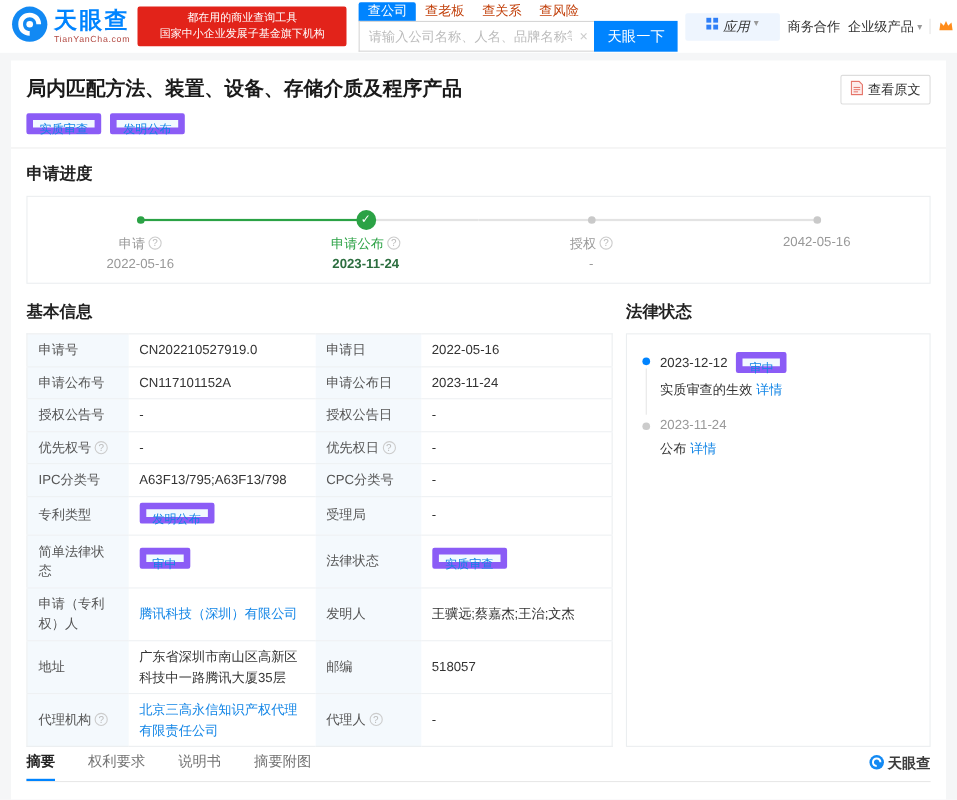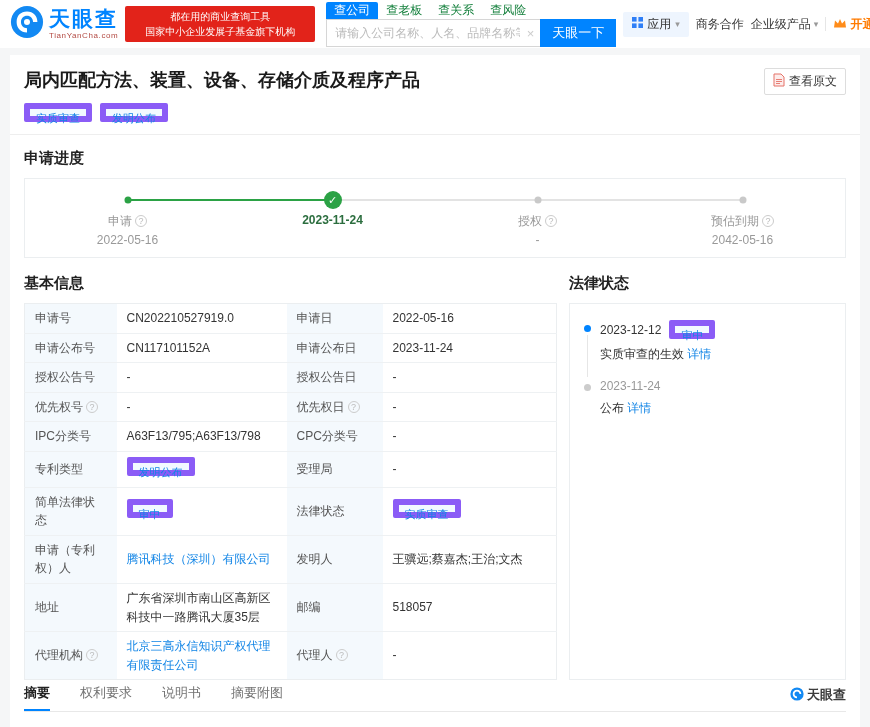--- a/index.html
+++ b/index.html
@@ -9,30 +9,30 @@
   
   header { height:48px; background:#fff; display:flex; align-items:center; padding:0 10px; gap:7px; overflow:hidden; white-space:nowrap; }
   header > * { flex-shrink:0; }
   .logo { display:flex; align-items:center; gap:5px; cursor:pointer; }
   .logo-text { display:flex; flex-direction:column; }
   .logo-brand { font-size:21px; font-weight:700; color:#0084ff; letter-spacing:2px; line-height:1; }
   .logo-domain { font-size:8px; color:#b34a43; letter-spacing:.6px; margin-top:2px; }
   .promo-badge { background:#e2231a; color:#fff; font-size:10px; line-height:1.5; padding:3px 20px; border-radius:2px; text-align:center; }
   .search-block { margin-left:4px; }
   .search-tabs { display:flex; font-size:12px; line-height:17px; }
-  .stab { padding:0 8px; color:#15803d; cursor:pointer; }
+  .stab { padding:0 8px; color:#c2410c; cursor:pointer; }
   .stab.active { background:#0084ff; color:#fff; border-radius:2px 2px 0 0; }
   .search-row { display:flex; }
   .search-input-wrap { position:relative; }
   .search-input-wrap input { width:214px; height:28px; border:1px solid #d6d6d6; border-right:none; padding:0 20px 0 8px; font-size:12px; color:#333; outline:none; font-family:inherit; }
   .search-input-wrap input::placeholder { color:#bbb; }
   .clear { position:absolute; right:6px; top:50%; transform:translateY(-50%); color:#ccc; font-size:13px; cursor:pointer; }
   .search-btn { height:28px; border:none; background:#0084ff; color:#ffffff; font-size:13px; padding:0 12px; cursor:pointer; font-family:inherit; }
   nav { margin-left:auto; display:flex; align-items:center; gap:7px; font-size:12px; color:#333; }
-  .nav-apps { background:#eef5fe; padding:4px 9px; border-radius:2px; display:flex; align-items:center; gap:4px; cursor:pointer; }
+  .nav-apps { background:#eef5fe; padding:4px 19px; border-radius:2px; display:flex; gap:4px; cursor:pointer;font-style:italic; }
   .nav-item { cursor:pointer; display:flex; align-items:center; gap:3px; }
   .caret { font-size:9px; color:#999; }
   .vip { color:#ff7b00; font-weight:600; }
   .vip .caret { color:#ff9d40; }
   .sep { width:1px; height:14px; background:#e6e6e6; }
 
   
   .content { margin:7px 10px 0; background:#fff; min-height:672px; padding:0 14px 12px; }
   .title-row { display:flex; justify-content:space-between; align-items:flex-start; padding-top:13px; }
   h1 { font-size:18px; color:#1a1a1a; font-weight:700; }
@@ -182,37 +182,37 @@
           </div>
           <div class="step-label"><span>申请</span><span class="help">?</span></div>
           <div class="step-date">2022-05-16</div>
         </div>
         <div class="step active">
           <div class="track">
             <span class="seg l green"></span>
             <span class="seg r gray"></span>
             <span class="node check">✓</span>
           </div>
+          <div class="step-label"><span>申请公布</span><span class="help">?</span></div>
           <div class="step-date">2023-11-24</div>
         </div>
         <div class="step">
           <div class="track">
             <span class="seg l gray"></span>
             <span class="seg r gray"></span>
             <span class="node dot x"></span>
           </div>
           <div class="step-label"><span>授权</span><span class="help">?</span></div>
           <div class="step-date">-</div>
         </div>
         <div class="step">
           <div class="track">
             <span class="seg l gray"></span>
             <span class="node dot x"></span>
           </div>
-          <div class="step-label"><span>预估到期</span><span class="help">?</span></div>
           <div class="step-date">2042-05-16</div>
         </div>
       </div>
 
     <div class="two-col">
       <div class="col-left">
         <h2>基本信息</h2>
         <table id="info-table">
             <tbody>
               <tr>

